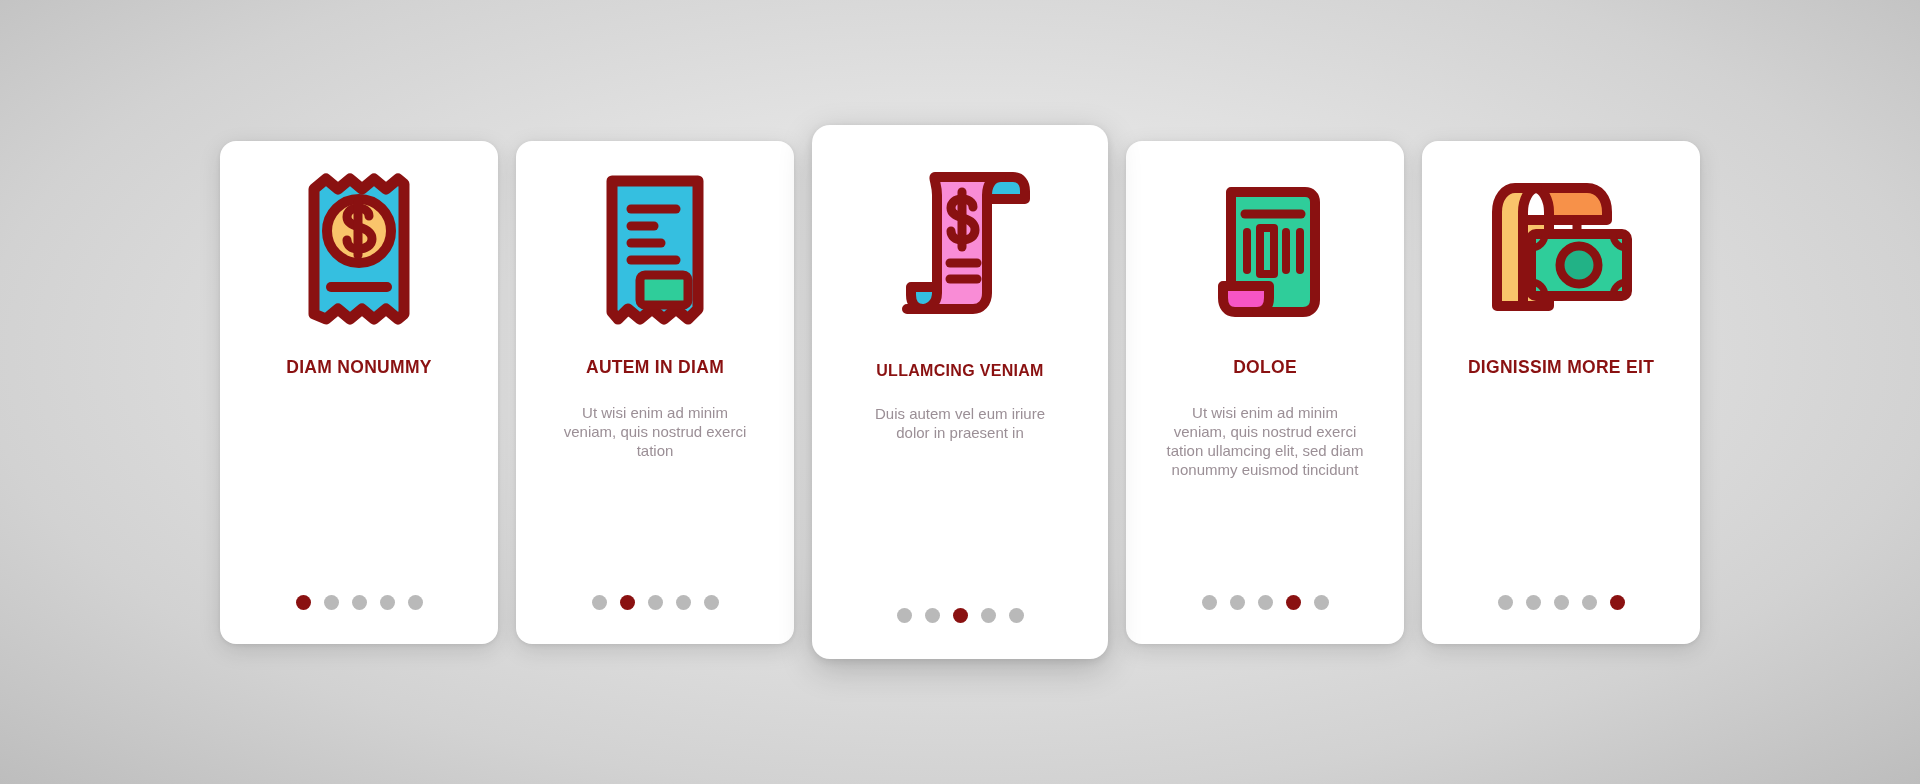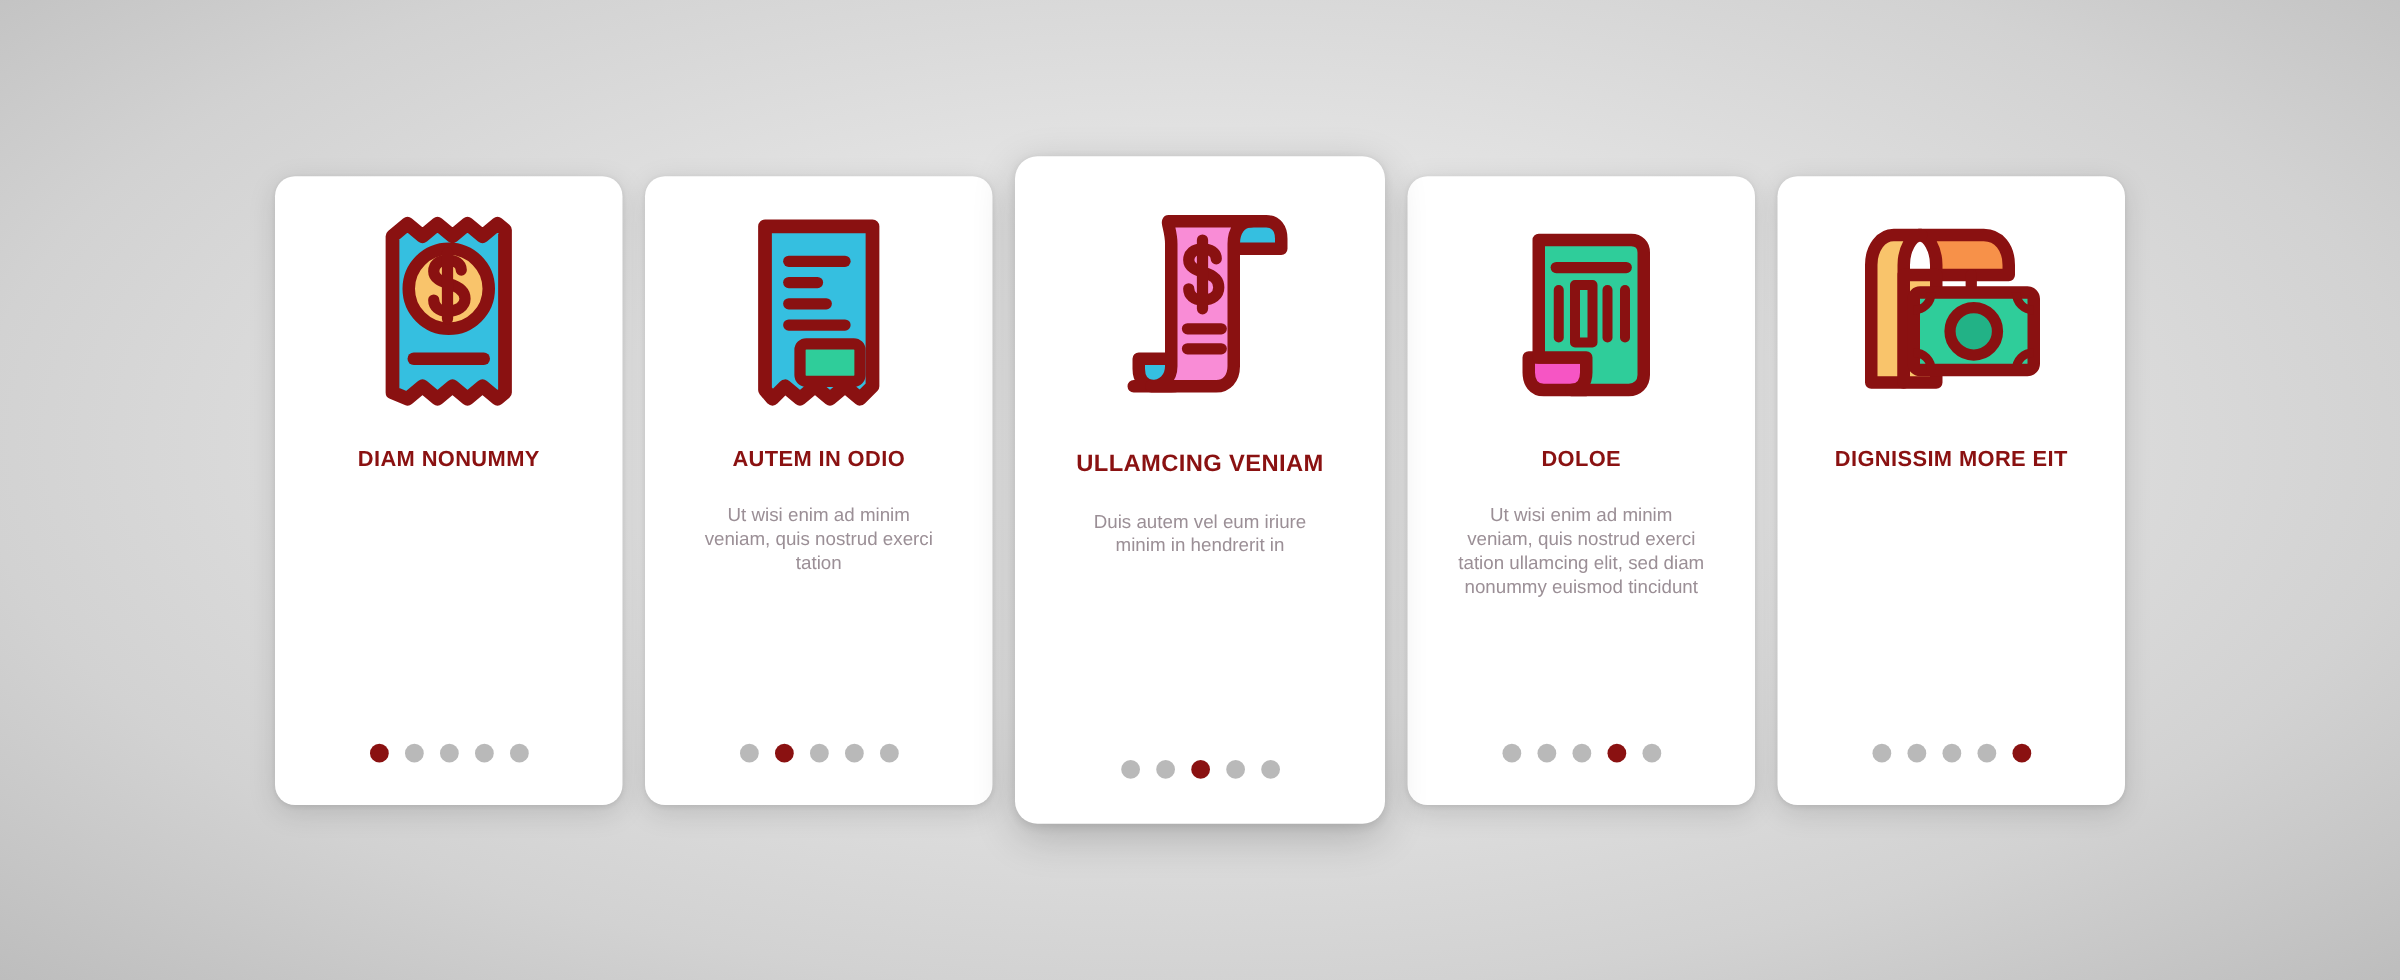--- a/index.html
+++ b/index.html
@@ -59,21 +59,21 @@
 
   .card-title {
     color: #8a1111;
     font-weight: bold;
     font-size: 17.5px;
     letter-spacing: 0.3px;
     text-align: center;
     padding: 0 14px;
     line-height: 1.2;
   }
-  .card.featured .card-title { font-size: 19px; }
+  .card.featured .card-title { font-size: 16px; }
 
   .card-body {
     color: #9b8f96;
     font-size: 15px;
     line-height: 1.28;
     text-align: center;
     padding: 0 26px;
     margin-top: 25px;
     max-width: 250px;
   }
@@ -146,21 +146,21 @@
           <path d="M16 12 L102 12 L102 140 L92 150 L80 140 L68 150 L56 140 L44 150 L32 140 L22 150 L16 143 Z" fill="#35bfe0"></path>
           <path d="M16 12 L102 12 L102 140 L92 150 L80 140 L68 150 L56 140 L44 150 L32 140 L22 150 L16 143 Z" fill="none" stroke="#8a1111" stroke-width="11" stroke-linejoin="round" stroke-linecap="round"></path>
           <path d="M35 40 L80 40" stroke="#8a1111" stroke-width="9" stroke-linecap="round"></path>
           <path d="M35 57 L58 57" stroke="#8a1111" stroke-width="9" stroke-linecap="round"></path>
           <path d="M35 74 L65 74" stroke="#8a1111" stroke-width="9" stroke-linecap="round"></path>
           <path d="M35 91 L80 91" stroke="#8a1111" stroke-width="9" stroke-linecap="round"></path>
           <rect x="44" y="106" width="48" height="30" rx="5" fill="#2fcd9a" stroke="#8a1111" stroke-width="9"></rect>
         </g>
       </svg>
     </div>
-    <div class="card-title">AUTEM IN ODIO</div>
+    <div class="card-title">AUTEM IN DIAM</div>
     <div class="card-body">Ut wisi enim ad minim veniam, quis nostrud exerci tation</div>
     <div class="dots">
         <span class="dot"></span>
         <span class="dot active"></span>
         <span class="dot"></span>
         <span class="dot"></span>
         <span class="dot"></span>
       </div>
   </div>
 
@@ -173,21 +173,21 @@
           <path d="M46 14 L110 14 C102 14 98 22 98 32 L98 130 C98 140 92 146 84 146 L34 146 C42 146 48 140 48 130 L48 32 C48 22 44 14 46 14 Z" fill="#f98cd6"></path>
           <path d="M46 14 L112 14 C103 14 98 22 98 32 L98 130 C98 140 92 146 84 146 L32 146 C41 146 48 140 48 130 L48 32 C48 22 44 14 46 14 Z" fill="none" stroke="#8a1111" stroke-width="10" stroke-linejoin="round" stroke-linecap="round"></path>
           <path d="M84 44 C84 39 79 36 73 36 C66 36 62 40 62 45 C62 51 68 53 74 55 C81 57 86 60 86 67 C86 73 81 77 73 77 C66 77 62 73 62 68" fill="none" stroke="#8a1111" stroke-width="9" stroke-linecap="round"></path>
           <path d="M73 29 L73 84" stroke="#8a1111" stroke-width="9" stroke-linecap="round"></path>
           <path d="M61 100 L88 100" stroke="#8a1111" stroke-width="9" stroke-linecap="round"></path>
           <path d="M61 116 L88 116" stroke="#8a1111" stroke-width="9" stroke-linecap="round"></path>
         </g>
       </svg>
     </div>
     <div class="card-title">ULLAMCING VENIAM</div>
-    <div class="card-body">Duis autem vel eum iriure minim in hendrerit in</div>
+    <div class="card-body">Duis autem vel eum iriure dolor in praesent in</div>
     <div class="dots">
         <span class="dot"></span>
         <span class="dot"></span>
         <span class="dot active"></span>
         <span class="dot"></span>
         <span class="dot"></span>
       </div>
   </div>
 
   <div class="card">

